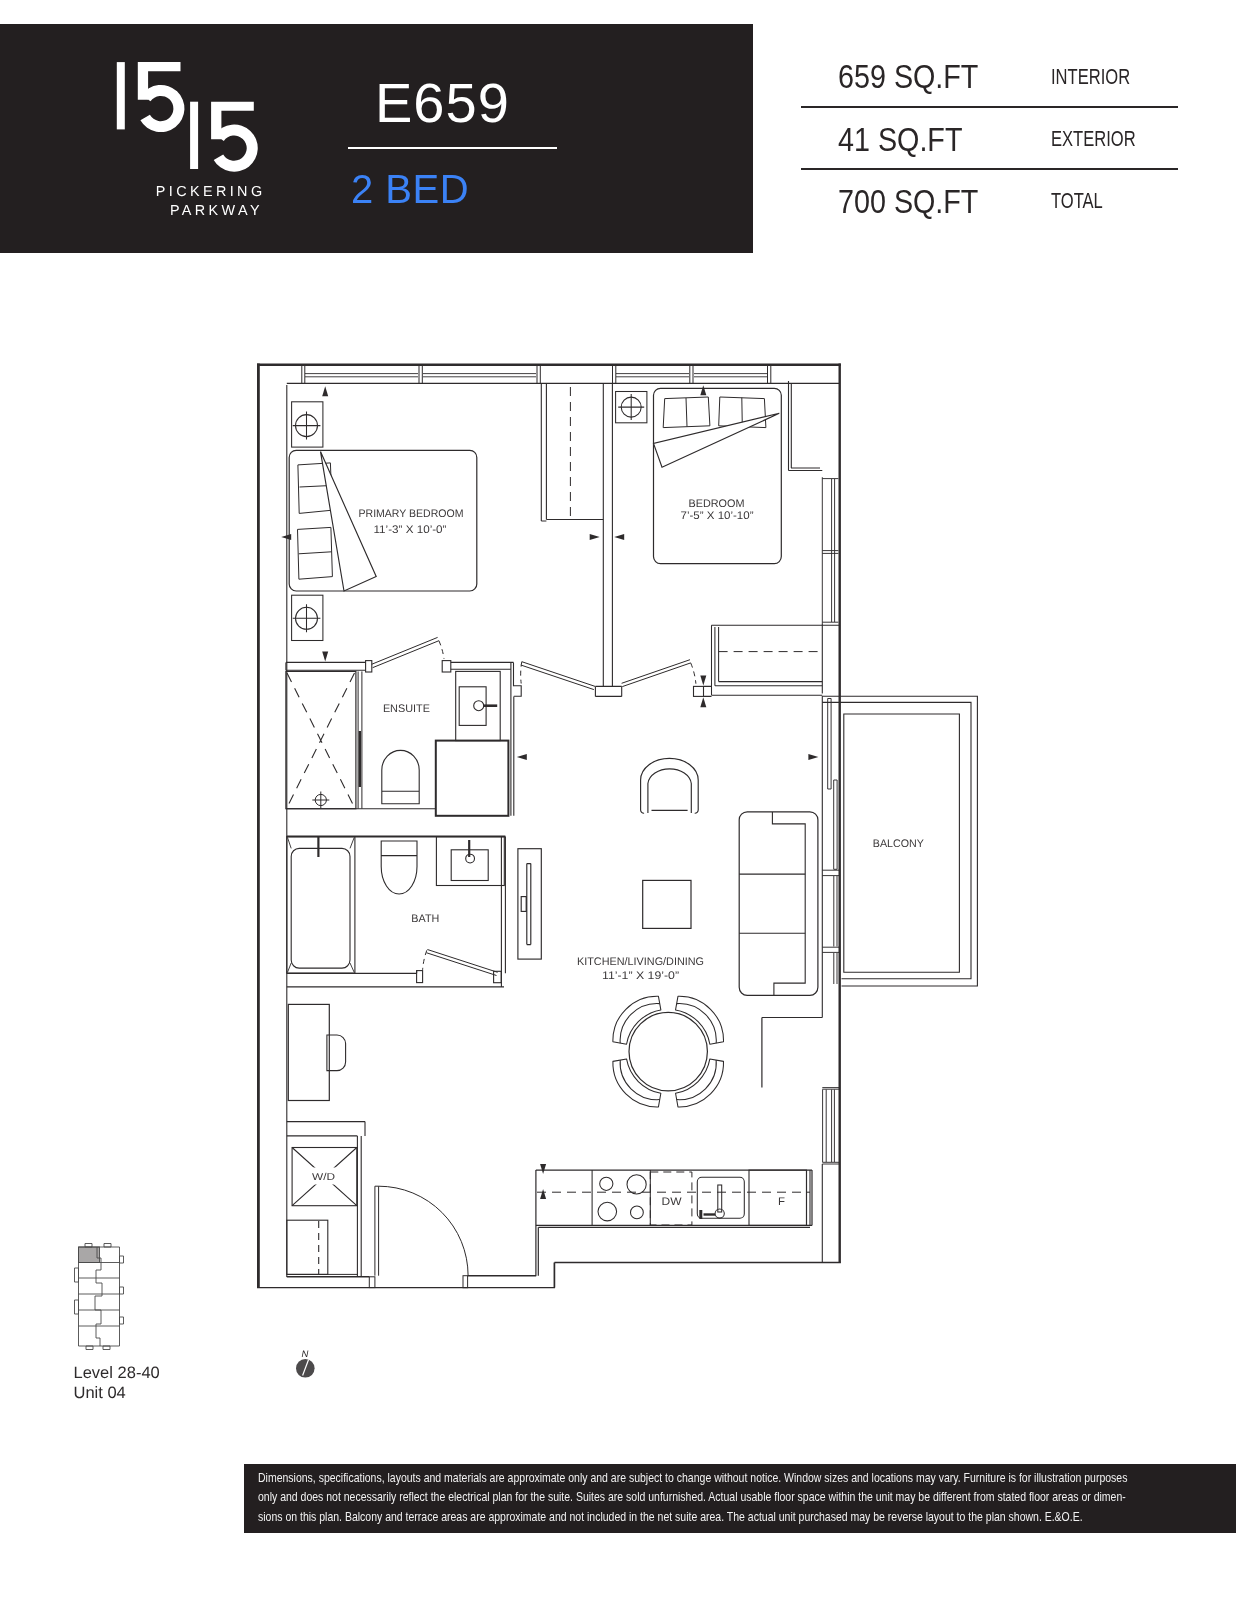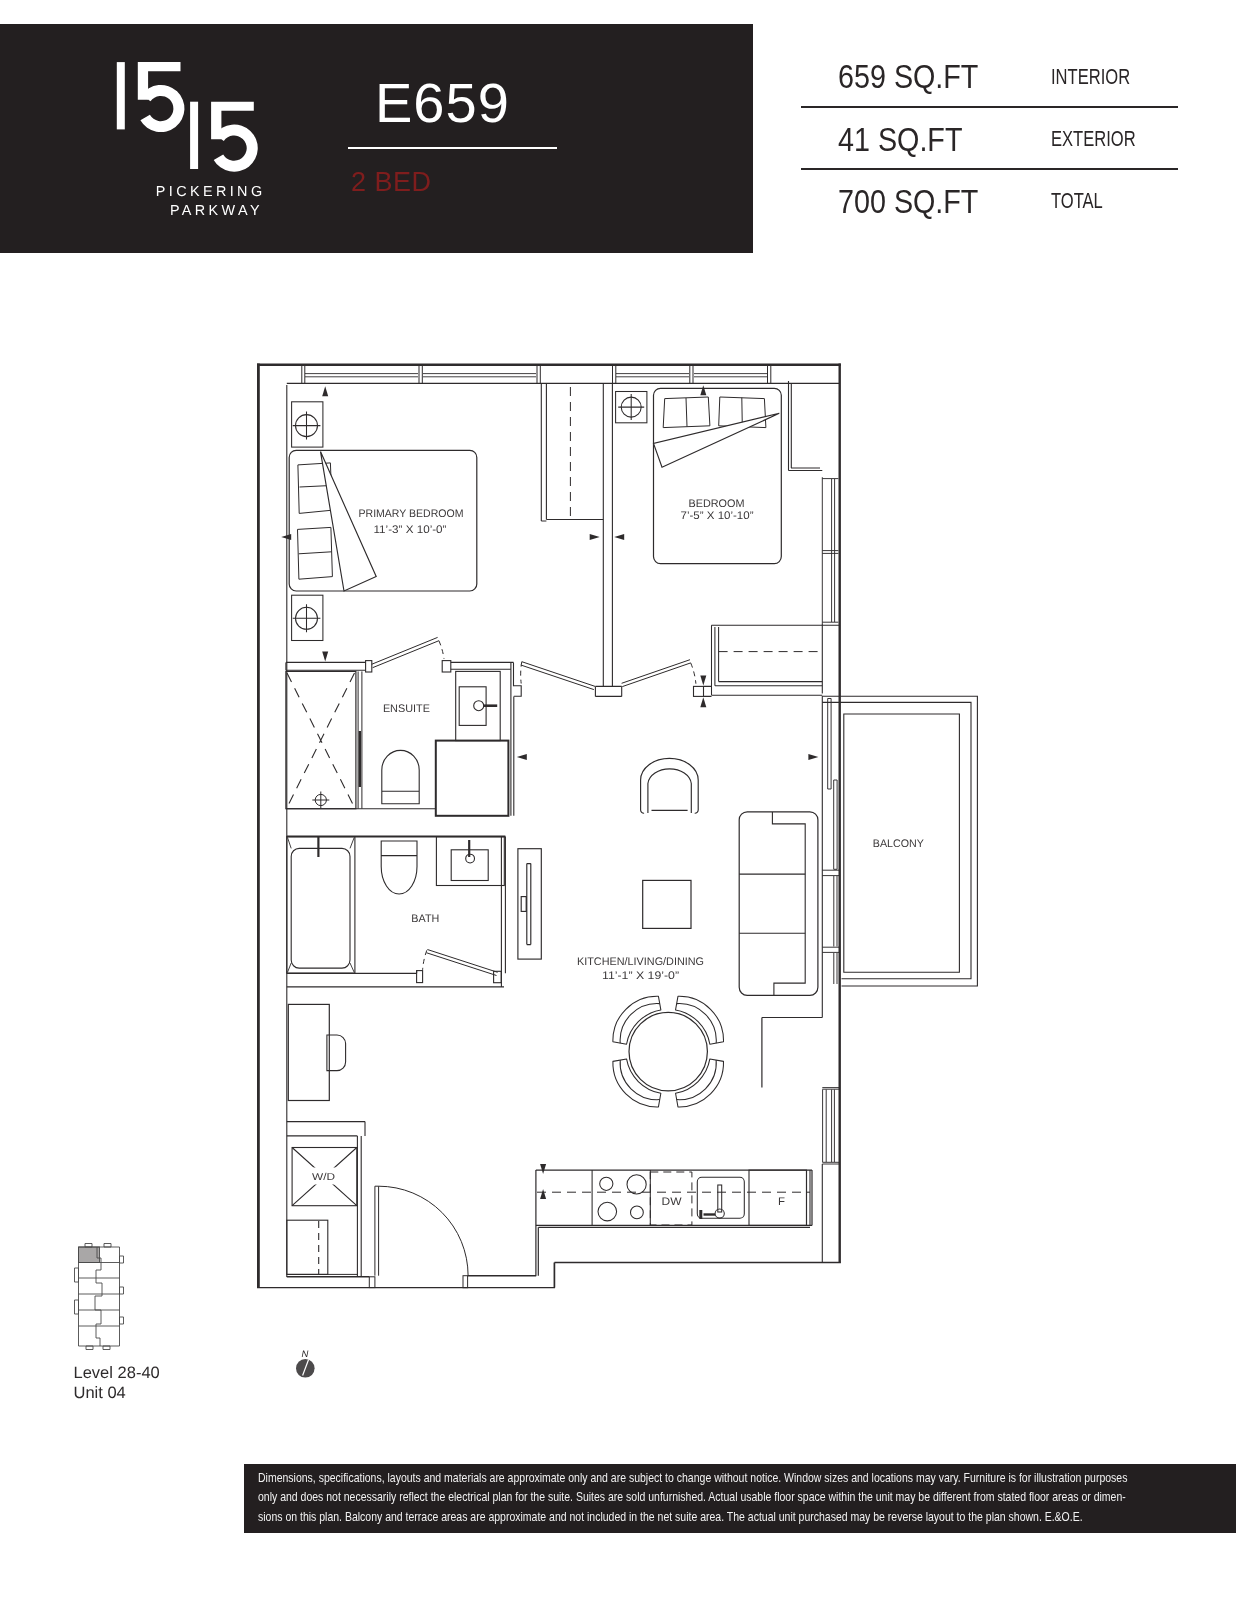--- a/index.html
+++ b/index.html
@@ -26,21 +26,21 @@
     </g>
   </g>
   <text x="165.5" y="146" fill="#fff" font-size="14.4" letter-spacing="3.4" text-anchor="end" font-family="Liberation Sans,sans-serif">PICKERING</text>
   <text x="163" y="164.5" fill="#fff" font-size="14.4" letter-spacing="3.4" text-anchor="end" font-family="Liberation Sans,sans-serif">PARKWAY</text>
 </svg>
 
 <div class="abs" style="left:351px;top:70px;color:#fff;font-size:56px;letter-spacing:1px;margin-left:24px;">E659</div>
 
 <div class="abs" style="left:348px;top:147px;width:209px;height:1.6px;background:#fff;"></div>
 
-<div class="abs" style="left:351px;top:167px;color:#7f1d1d;font-size:27px;letter-spacing:0.5px;">2 BED</div>
+<div class="abs" style="left:351px;top:167px;color:#3b82f6;font-size:40px;letter-spacing:0.5px;">2 BED</div>
 
 <div class="abs" style="left:838px;top:58px;color:#2a2627;font-size:33px;transform:scaleX(0.87);transform-origin:0 0;white-space:nowrap;">659 SQ.FT</div>
 <div class="abs" style="left:1051px;top:65px;color:#2a2627;font-size:21.5px;transform:scaleX(0.77);transform-origin:0 0;white-space:nowrap;">INTERIOR</div>
 <div class="abs" style="left:801px;top:106px;width:377px;height:1.6px;background:#2a2627;"></div>
 <div class="abs" style="left:838px;top:120.5px;color:#2a2627;font-size:33px;transform:scaleX(0.87);transform-origin:0 0;white-space:nowrap;">41 SQ.FT</div>
 <div class="abs" style="left:1051px;top:127px;color:#2a2627;font-size:21.5px;transform:scaleX(0.77);transform-origin:0 0;white-space:nowrap;">EXTERIOR</div>
 <div class="abs" style="left:801px;top:168px;width:377px;height:1.6px;background:#2a2627;"></div>
 <div class="abs" style="left:838px;top:182.5px;color:#2a2627;font-size:33px;transform:scaleX(0.87);transform-origin:0 0;white-space:nowrap;">700 SQ.FT</div>
 <div class="abs" style="left:1051px;top:189px;color:#2a2627;font-size:21.5px;transform:scaleX(0.77);transform-origin:0 0;white-space:nowrap;">TOTAL</div>
 

